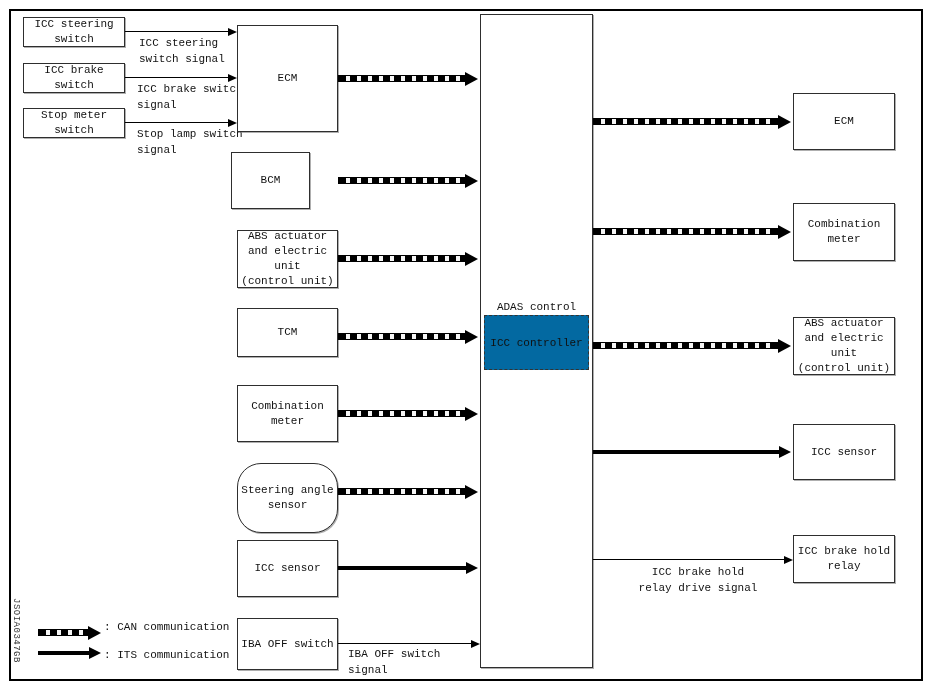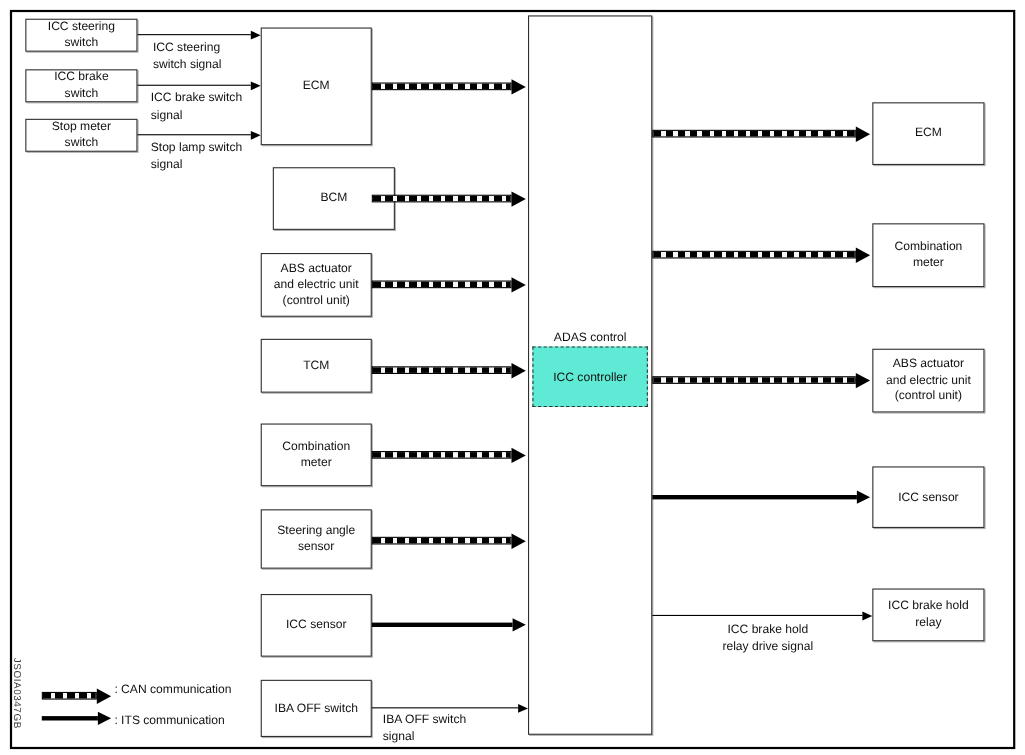--- a/index.html
+++ b/index.html
@@ -1,18 +1,18 @@
 <!DOCTYPE html>
 <html><head>
 <meta charset="utf-8">
 <style>
   html,body { margin:0; padding:0; background:#fff; }
   #stage {
     position:relative; width:932px; height:686px; background:#fff;
-    font-family:Liberation Sans, sans-serif; color:#111;
+    font-family:Liberation Mono, monospace; color:#111;
     overflow:hidden;
   }
   #stage * { box-sizing:border-box; }
   .frame {
     position:absolute; left:9px; top:9px; width:914px; height:672px;
     border:2px solid #000; background:#fff;
   }
   .box {
     position:absolute; border:1px solid #2e2e2e; background:#fff;
     display:flex; align-items:center; justify-content:center;
@@ -24,21 +24,21 @@
     position:absolute; left:480px; top:14px; width:113px; height:654px;
     border:1px solid #2e2e2e; background:#fff;
     box-shadow:1px 1px 0 rgba(110,110,110,0.55);
   }
   .centerbox .title {
     position:absolute; top:286px; left:0; width:100%;
     text-align:center; font-size:11px;
   }
   .innerbox {
     position:absolute; left:3px; top:300px; width:105px; height:55px;
-    border:1px dashed #333; background:#5eead4;
+    border:1px dashed #333; background:#0369a1;
     display:flex; align-items:center; justify-content:center;
     text-align:center; font-size:11px;
   }
   .sig {
     position:absolute; font-size:11px; line-height:1.45;
     white-space:pre-line; background:transparent;
   }
   .sig.c { text-align:center; }
   
   .can {
@@ -93,28 +93,28 @@
   <div class="thin" style="left:125px; top:122px; width:103px;"></div>
 
   <div class="sig" style="left:139px; top:36px; width:110px;">ICC steering
 switch signal</div>
   <div class="sig" style="left:137px; top:82px; width:112px;">ICC brake switch
 signal</div>
   <div class="sig" style="left:137px; top:127px; width:112px;">Stop lamp switch
 signal</div>
 
   <div class="box" style="left:237px; top:25px; width:101px; height:107px;">ECM</div>
-  <div class="box" style="left:248px; top:152px; width:111px; height:57px;">BCM</div>
+  <div class="box" style="left:231px; top:152px; width:79px; height:57px;">BCM</div>
   <div class="box" style="left:237px; top:230px; width:101px; height:58px;">ABS actuator
 and electric unit
 (control unit)</div>
   <div class="box" style="left:237px; top:308px; width:101px; height:49px;">TCM</div>
   <div class="box" style="left:237px; top:385px; width:101px; height:57px;">Combination
 meter</div>
-  <div class="box" style="left:237px; top:463px; width:101px; height:54px;">Steering angle
+  <div class="box" style="left:237px; top:463px; width:101px; height:70px;border-radius:24px;">Steering angle
 sensor</div>
   <div class="box" style="left:237px; top:540px; width:101px; height:57px;">ICC sensor</div>
   <div class="box" style="left:237px; top:618px; width:101px; height:52px;">IBA OFF switch</div>
 
   <div class="can" style="left:338px; top:75px; width:127px;"></div>
   <div class="can" style="left:338px; top:177px; width:127px;"></div>
   <div class="can" style="left:338px; top:255px; width:127px;"></div>
   <div class="can" style="left:338px; top:333px; width:127px;"></div>
   <div class="can" style="left:338px; top:410px; width:127px;"></div>
   <div class="can" style="left:338px; top:488px; width:127px;"></div>

